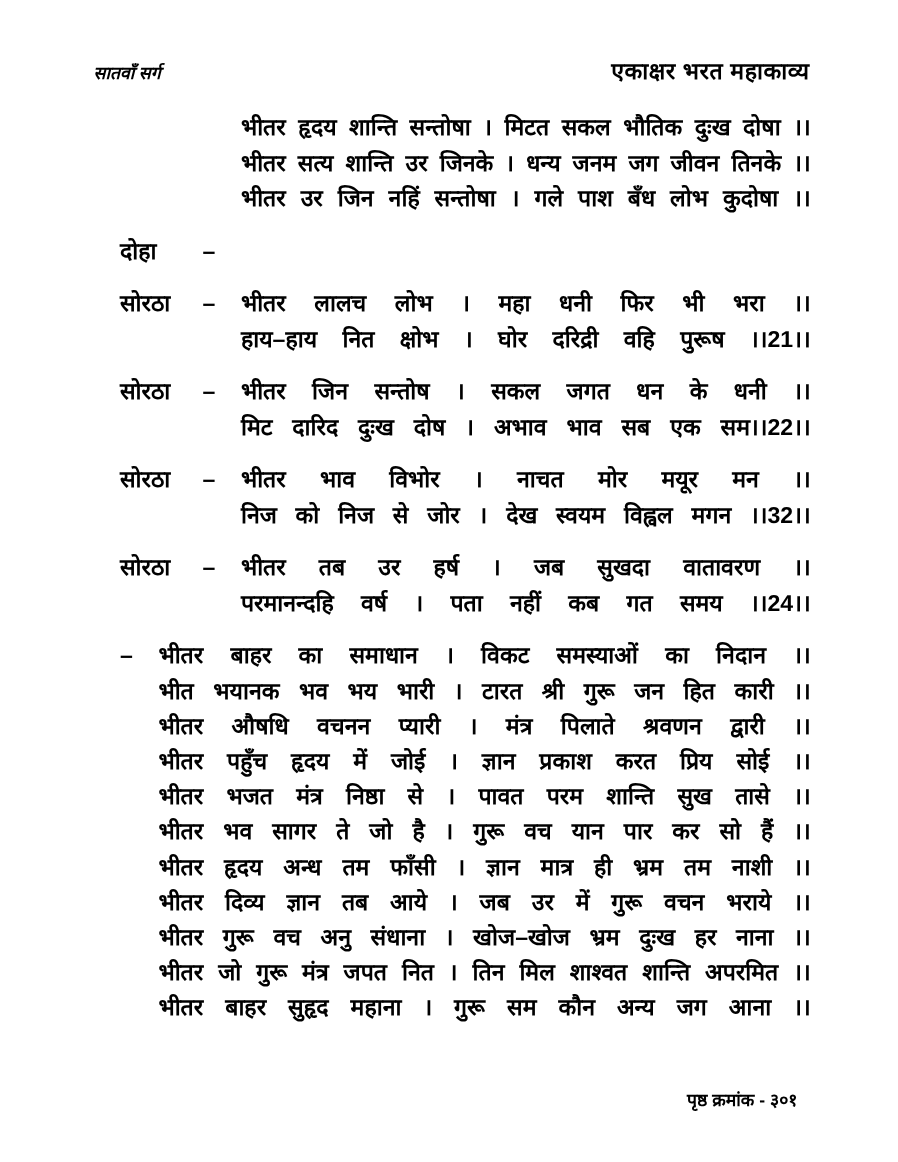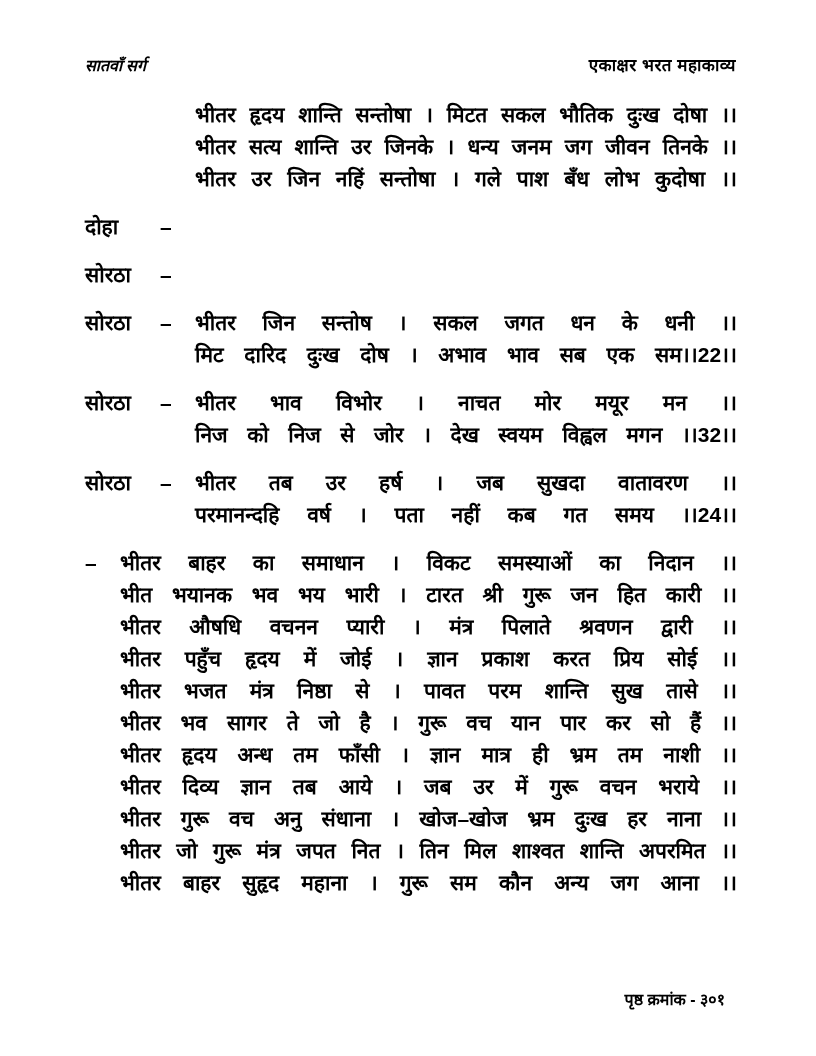--- a/index.html
+++ b/index.html
@@ -25,27 +25,28 @@
   }
   .header-left {
     font-family: "Liberation Serif", serif;
     font-style: italic;
     font-weight: 700;
     font-size: 16px;
     line-height: 24px;
   }
   .header-right {
     font-weight: 800;
-    font-size: 17px;
+    font-size: 21px;
     line-height: 24px;
     letter-spacing: 0.5px;
     text-align: right;
   }
   .content {
     padding: 21px 79px 0 85px;
+    margin-left: 24px;
   }
   .block {
     display: flex;
     margin-bottom: 16px;
   }
   .block-label {
     flex: 0 0 75px;
     width: 75px;
     font-size: 21px;
     font-weight: 600;
@@ -100,20 +101,24 @@
   </div>
 
   <div class="block">
     <div class="block-label">दोहा</div>
     <div class="block-dash">–</div>
   </div>
 
   <div class="block">
     <div class="block-label">सोरठा</div>
     <div class="block-dash">–</div>
+    <div class="block-lines">
+          <div class="verse-line">भीतर लालच लोभ । महा धनी फिर भी भरा ।।</div>
+          <div class="verse-line">हाय–हाय नित क्षोभ । घोर दरिद्री वहि पुरूष ।।21।।</div>
+        </div>
   </div>
 
   <div class="block">
     <div class="block-label">सोरठा</div>
     <div class="block-dash">–</div>
     <div class="block-lines">
           <div class="verse-line">भीतर जिन सन्तोष । सकल जगत धन के धनी ।।</div>
           <div class="verse-line">मिट दारिद दुःख दोष । अभाव भाव सब एक सम।।22।।</div>
         </div>
   </div>

